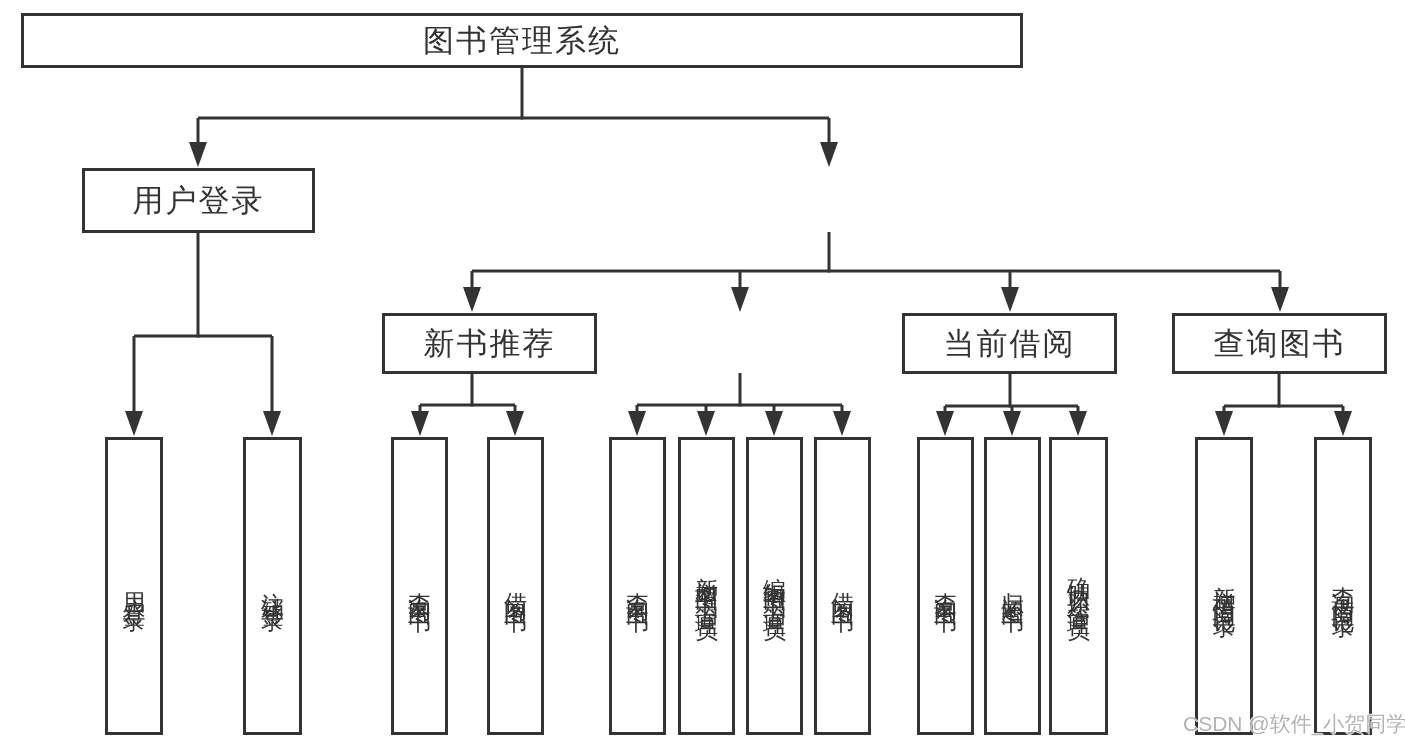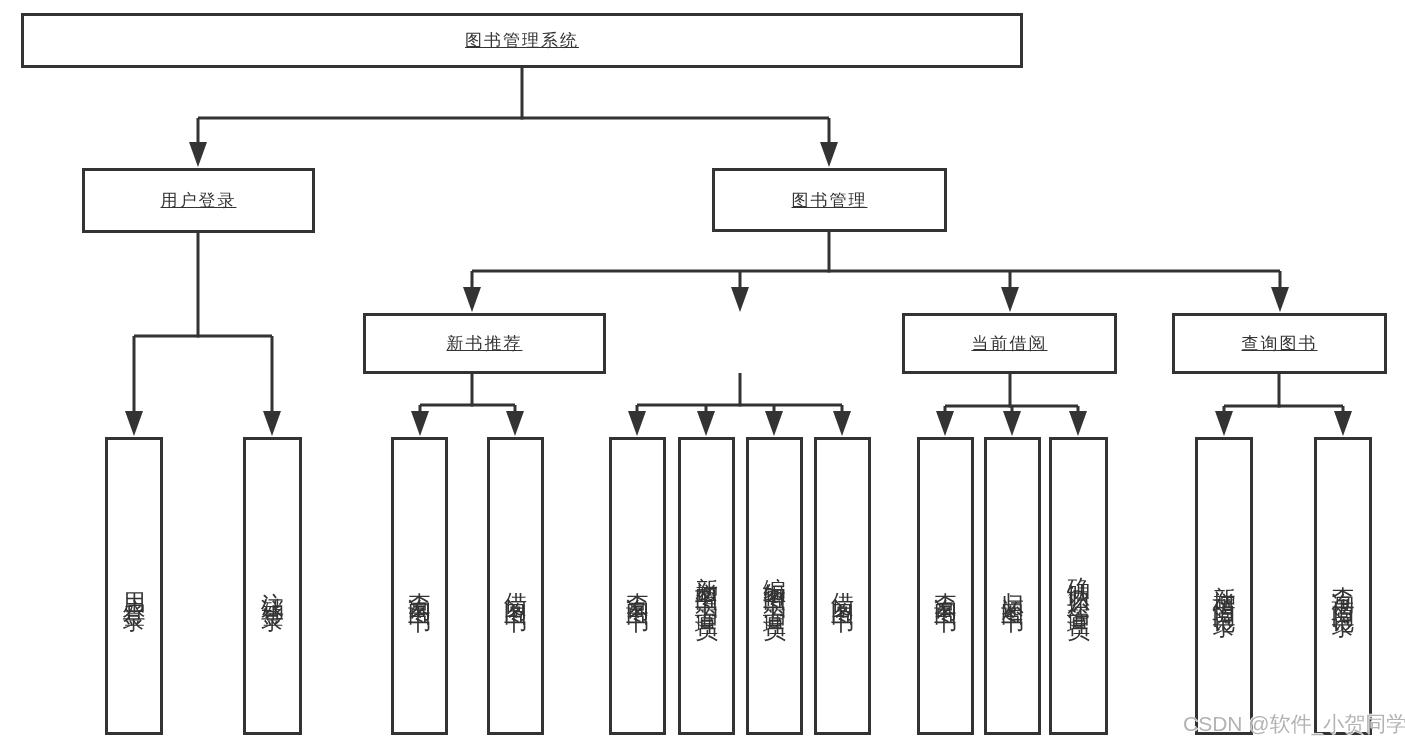--- a/index.html
+++ b/index.html
@@ -20,21 +20,21 @@
   .connector line{stroke:var(--line);stroke-width:3;}
   .connector polygon{fill:var(--line);stroke:none;}
   .node{
     position:absolute;box-sizing:border-box;
     border:3px solid var(--line);
     background:var(--background);
     display:flex;align-items:center;justify-content:center;
     z-index:2;
   }
   .h-label{
-    font-size:17px;color:var(--text);letter-spacing:2px;white-space:nowrap;text-decoration:underline;
+    font-size:31px;color:var(--text);letter-spacing:2px;white-space:nowrap;
   }
   .v-label{
     writing-mode:vertical-rl;text-orientation:mixed;
     font-size:23px;color:var(--text);letter-spacing:6px;line-height:1;
     white-space:nowrap;
   }
   .watermark{
     position:absolute;left:1183px;top:710px;z-index:5;
     font-size:21px;color:var(--watermark);white-space:nowrap;
     text-shadow:1px 1px 0 rgba(255,255,255,.85), -1px -1px 0 rgba(255,255,255,.85);
@@ -121,25 +121,22 @@
     </g>
   </svg>
 
   <div class="node" style="left:21px;top:13px;width:1002px;height:55px;">
     <span class="h-label">图书管理系统</span>
   </div>
 
   <div class="node" style="left:82px;top:168px;width:233px;height:65px;">
     <span class="h-label">用户登录</span>
   </div>
-  <div class="node" style="left:712px;top:168px;width:235px;height:64px;">
-    <span class="h-label">图书管理</span>
-  </div>
 
-  <div class="node" style="left:363px;top:313px;width:243px;height:61px;">
+  <div class="node" style="left:382px;top:313px;width:215px;height:61px;">
     <span class="h-label">新书推荐</span>
   </div>
   <div class="node" style="left:902px;top:313px;width:215px;height:61px;">
     <span class="h-label">当前借阅</span>
   </div>
   <div class="node" style="left:1172px;top:313px;width:215px;height:61px;">
     <span class="h-label">查询图书</span>
   </div>
 
   <div class="node" style="left:105px;top:437px;width:58px;height:298px;">

